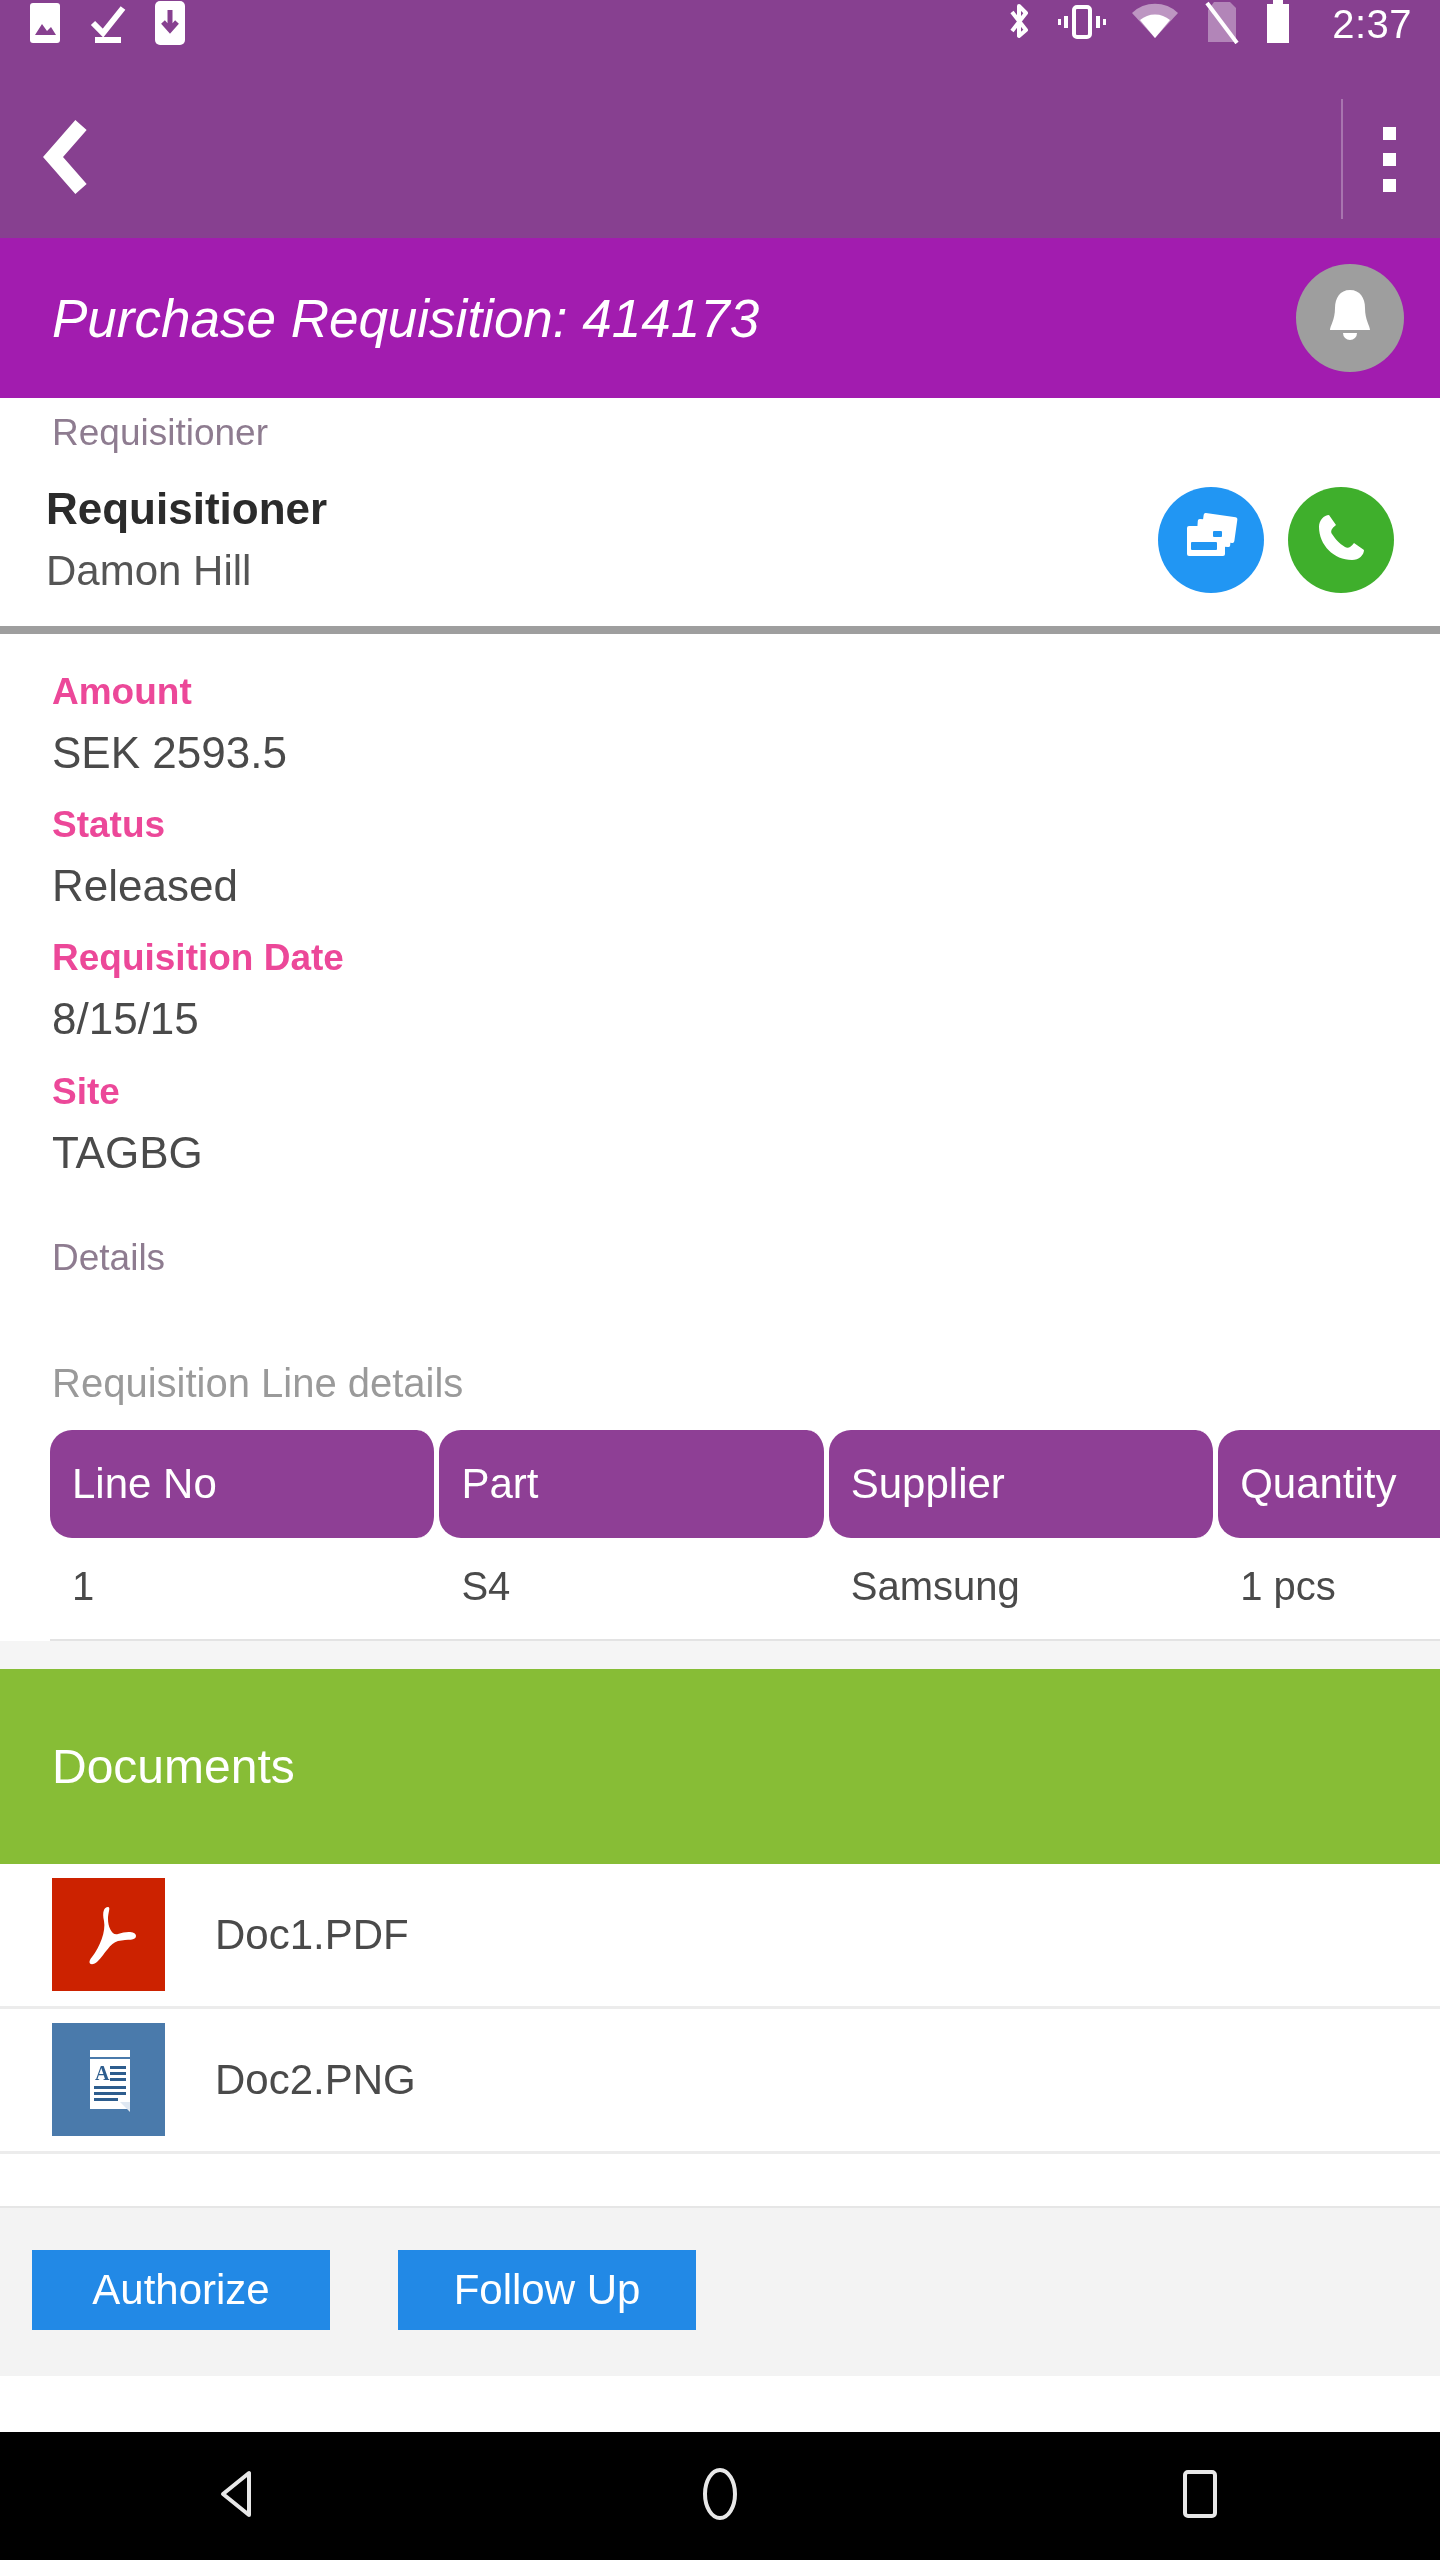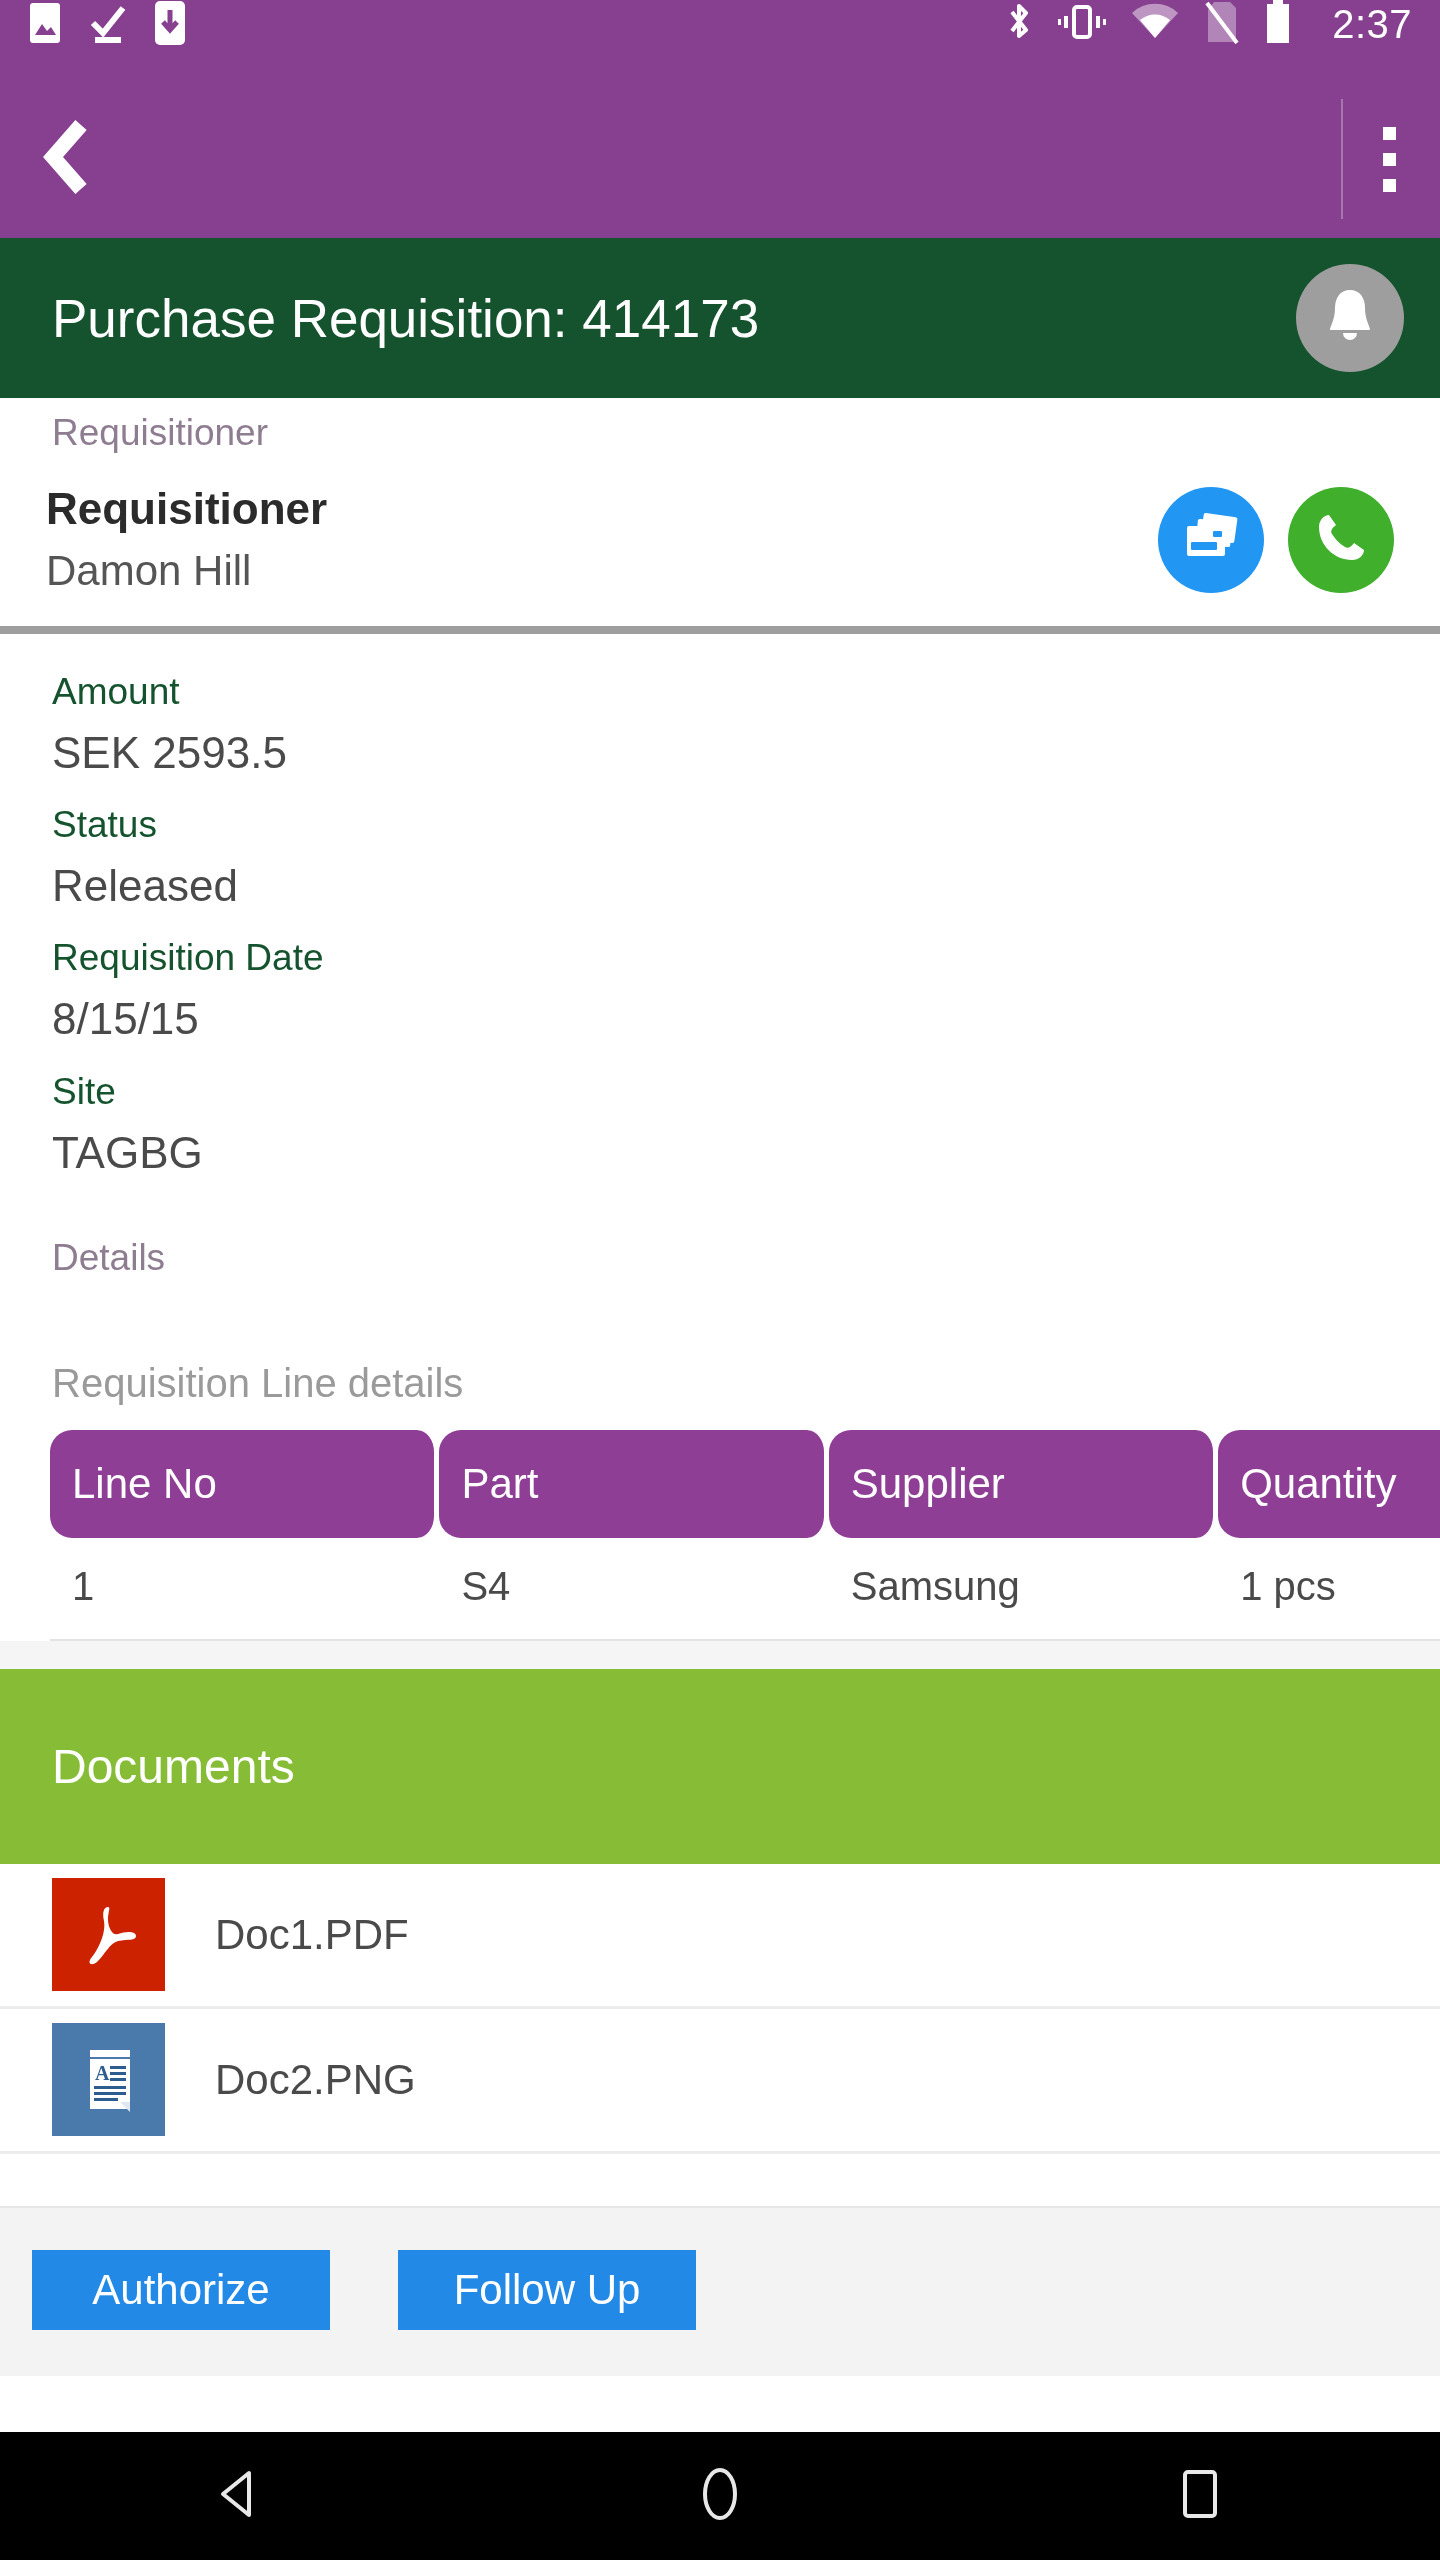--- a/index.html
+++ b/index.html
@@ -37,22 +37,22 @@
     margin-left:auto; height:120px;
     display:flex; align-items:center;
     border-left:2px solid rgba(255,255,255,0.28);
     padding:0 44px 0 40px;
   }
   .dots { display:flex; flex-direction:column; gap:13px; }
   .dot { width:13px; height:13px; background:#ffffff; }
 
   
   .titlebar {
-    height:160px; background:#14532d;
-    display:flex; align-items:center; padding:0 36px 0 52px;
+    height:160px; background:#a21caf;
+    display:flex; align-items:center; padding:0 36px 0 52px;font-style:italic;
   }
   .titlebar h1 {
     color:#ffffff; font-size:53px; font-weight:400; line-height:1;
   }
   .bell-circle {
     margin-left:auto; width:108px; height:108px; border-radius:50%;
     background:#9e9e9e; display:flex; align-items:center; justify-content:center;
   }
 
   
@@ -76,21 +76,21 @@
     display:flex; align-items:center; justify-content:center;
   }
   .blue-btn { background:#2196f3; }
   .green-btn { background:#3faf2c; }
 
   .thick-divider { height:8px; background:#9e9e9e; }
 
   
   .fields { padding:26px 0 10px 0; }
   .field-label {
-    color:#14532d; font-size:37px; padding:8px 52px 0 52px; line-height:1.3;
+    color:#ec4899; font-size:37px; padding:8px 52px 0 52px; line-height:1.3;font-weight:bold;
   }
   .field-value {
     color:#4a4a4a; font-size:44px; padding:8px 52px 12px 52px; line-height:1.3;
   }
 
   .details-heading {
     color:#8e7c90; font-size:37px; padding:34px 52px 0 52px;
   }
   .lines-heading {
     color:#9a9a9a; font-size:40px; padding:82px 52px 0 52px;

